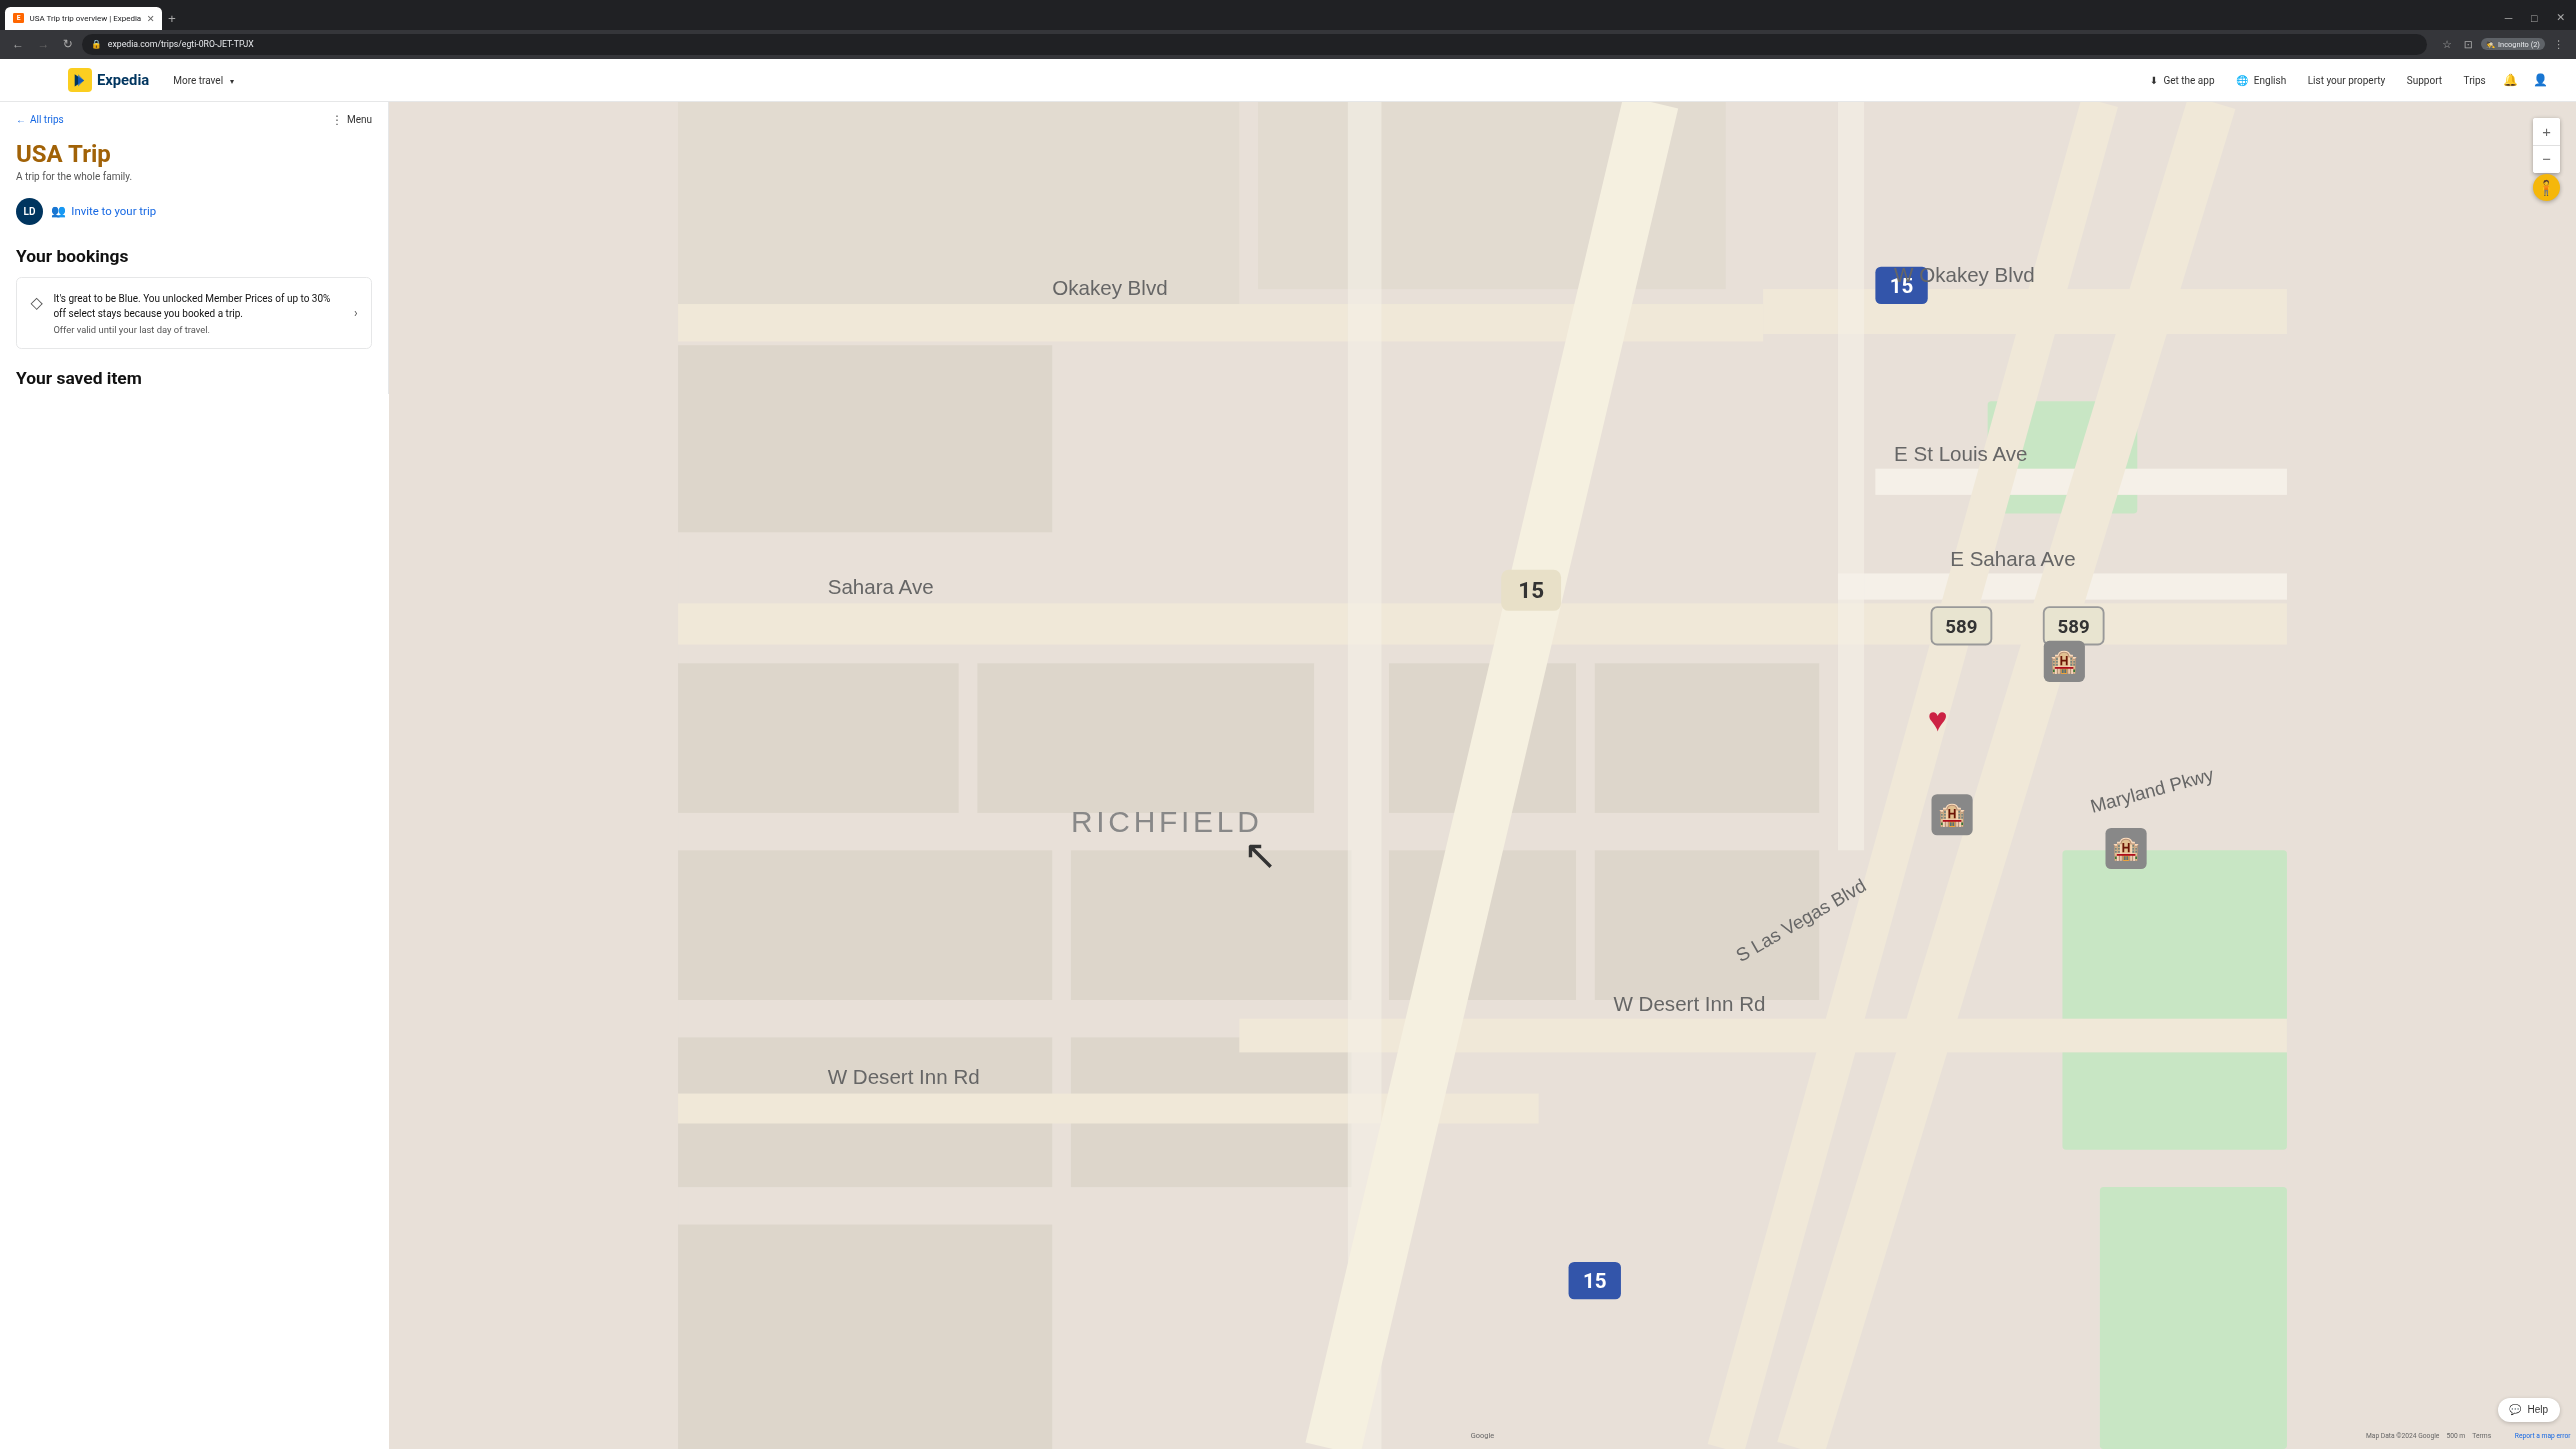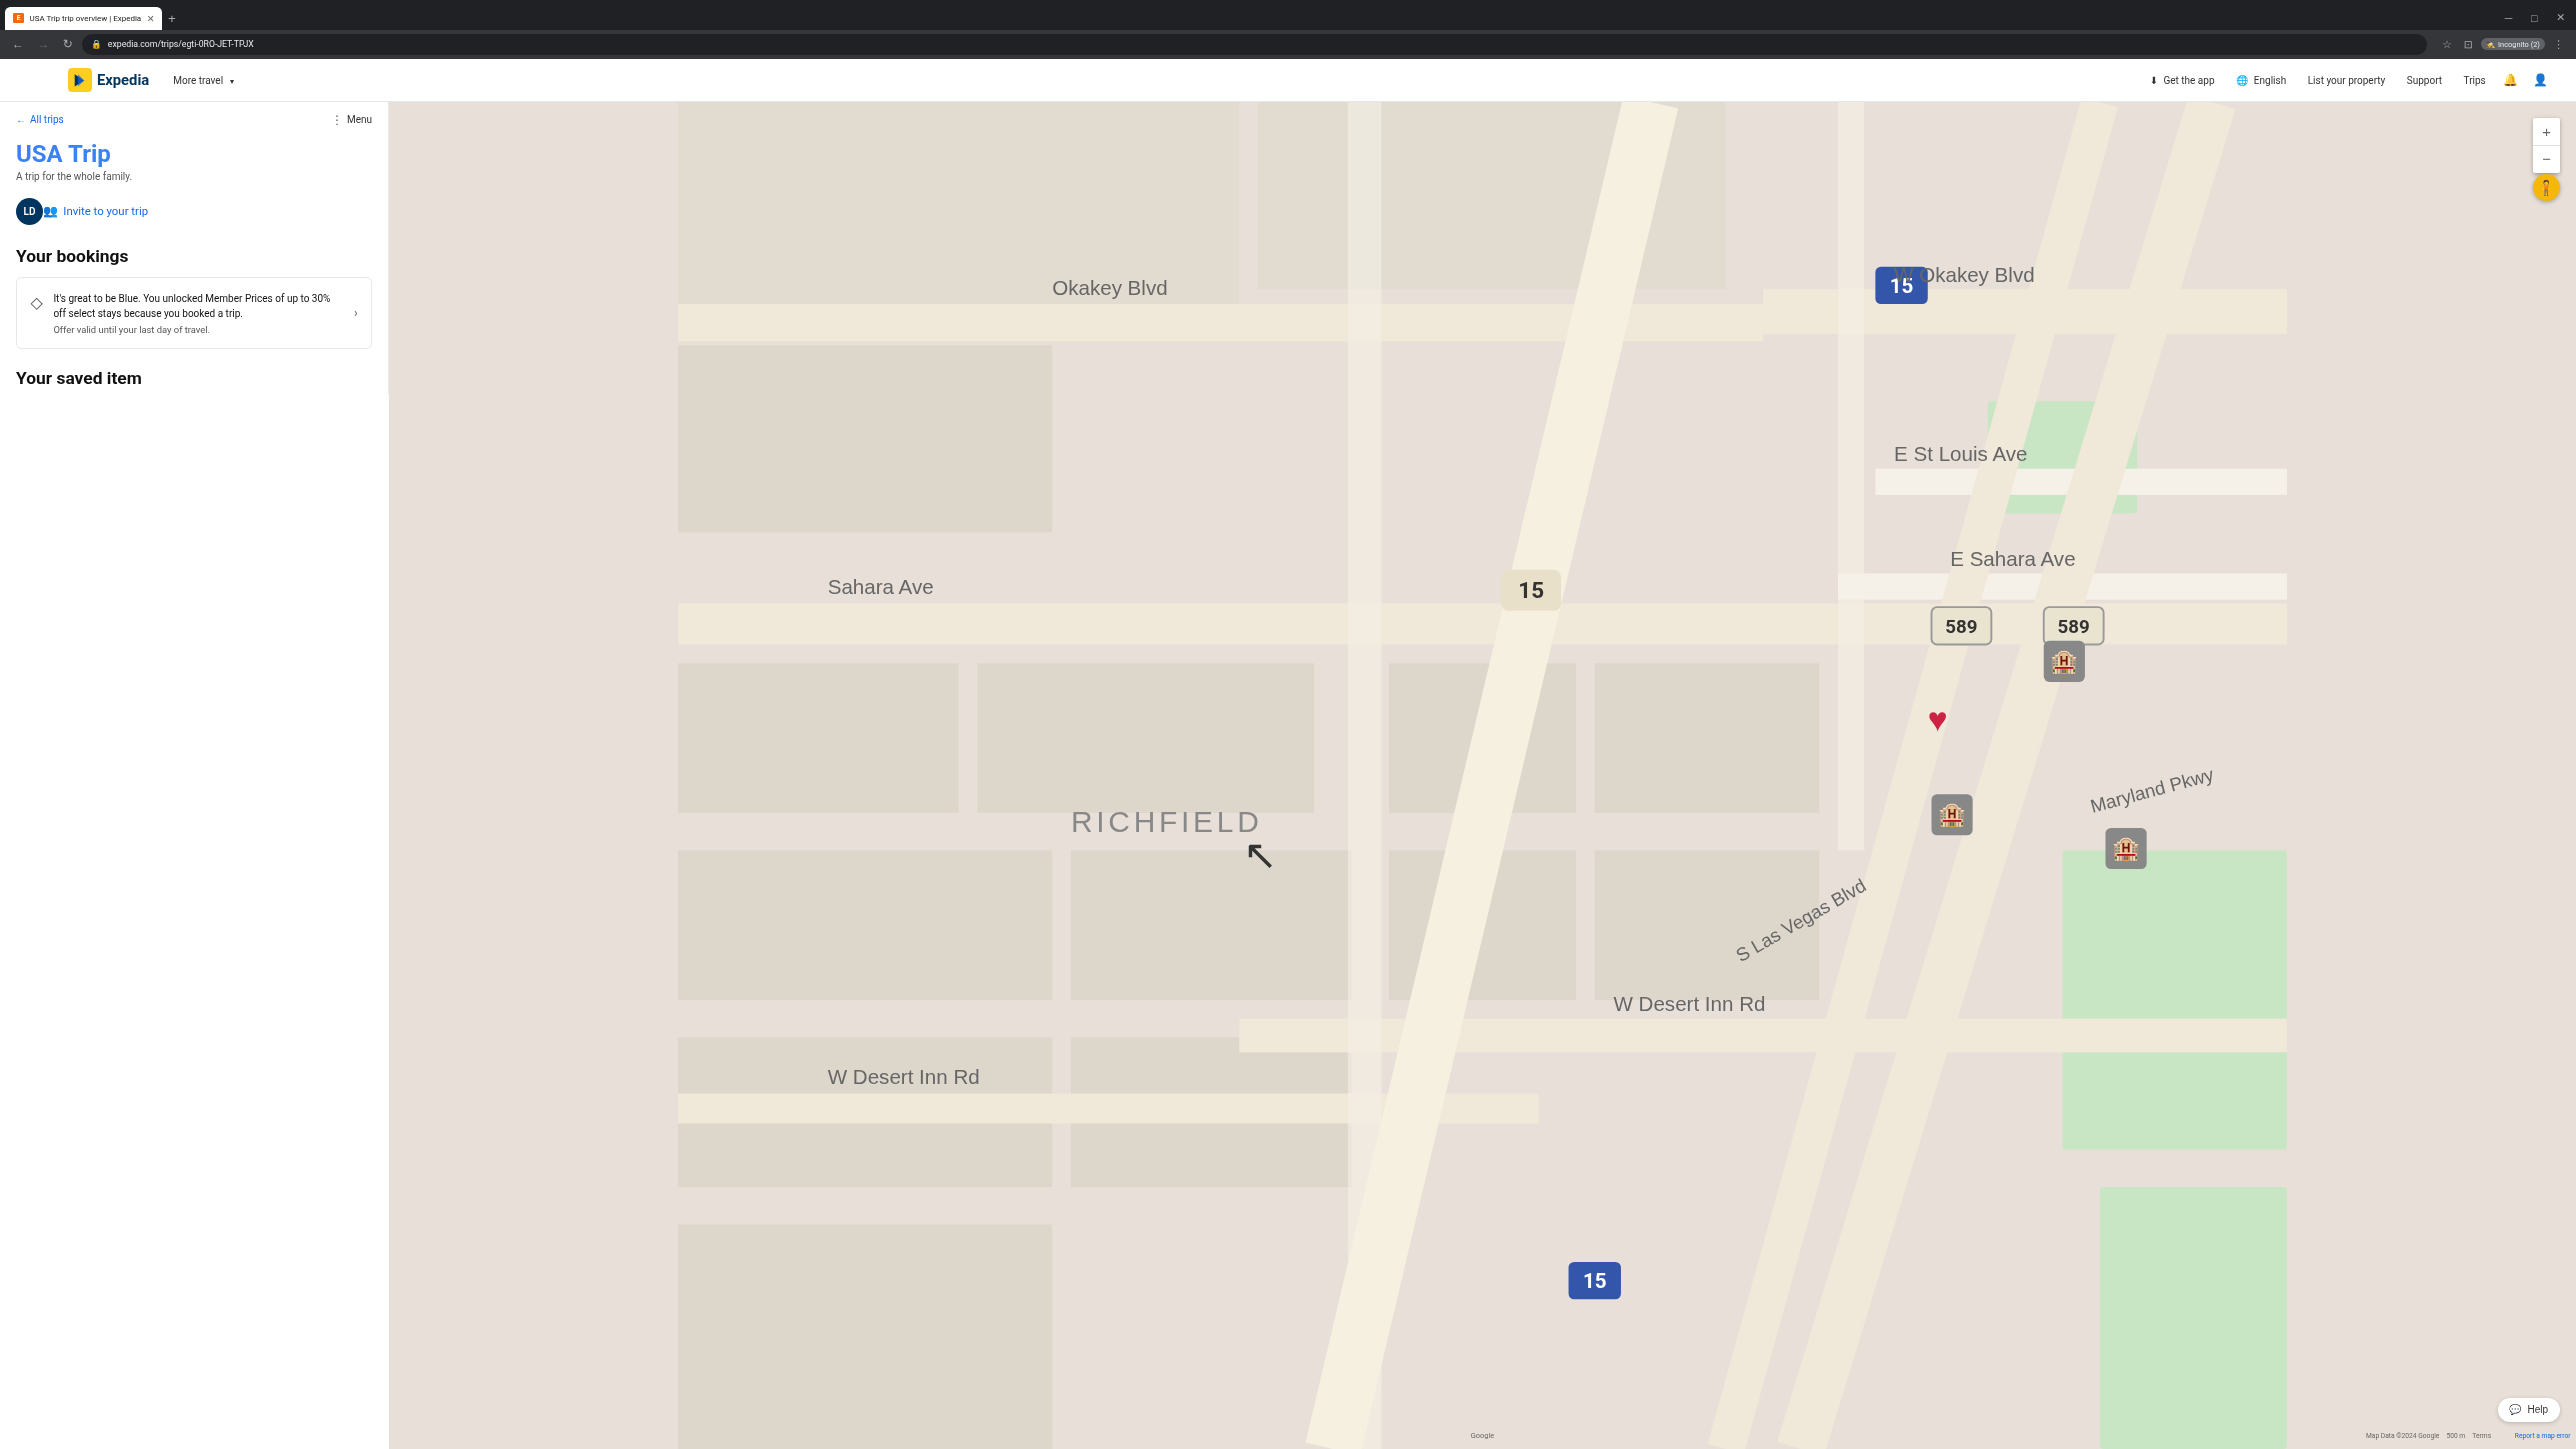--- a/index.html
+++ b/index.html
@@ -48,24 +48,24 @@
     
     .left-panel::-webkit-scrollbar { width: 5.4px; }
     .left-panel::-webkit-scrollbar-thumb { background: #ccc; border-radius: 2.7px; }
     
     .panel-top-bar { display: flex; align-items: center; justify-content: space-between; padding: 10.7px 16px 5.4px; }
     .back-link { display: flex; align-items: center; gap: 4px; color: #1668e3; font-size: 10px; cursor: pointer; text-decoration: none; }
     .menu-btn { display: flex; align-items: center; gap: 4px; color: #333; font-size: 10px; cursor: pointer; }
     .menu-dots { font-size: 12px; color: #555; }
 
     .trip-info { padding: 8px 16px 10.7px; }
-    .trip-title { font-size: 24px; font-weight: 700; color: #3b82f6; margin-bottom: 2.7px; }
+    .trip-title { font-size: 24px; font-weight: 700; color: #a16207; margin-bottom: 2.7px; }
     .trip-subtitle { font-size: 10px; color: #555; }
 
-    .invite-section { display: flex; align-items: center; padding: 5.4px 16px 10.7px; }
+    .invite-section { display: flex; align-items: center; gap: 8px; padding: 5.4px 16px 10.7px; }
     .avatar { width: 27px; height: 27px; border-radius: 50%; background: #00355f; color: #fff; display: flex; align-items: center; justify-content: center; font-size: 10px; font-weight: 600; flex-shrink: 0; }
     .invite-link { display: flex; align-items: center; gap: 5.4px; color: #1668e3; font-size: 11.4px; cursor: pointer; text-decoration: none; }
     .invite-icon { font-size: 12px; }
 
     .section-title { font-size: 17.4px; font-weight: 700; color: #111; padding: 10.7px 16px 5.4px; }
 
     .bookings-empty { padding: 2.7px 16px 13.4px; font-size: 10px; color: #555; line-height: 1.5; }
 
     .promo-card { margin: 5.4px 16px 13.4px; border: 0.7px solid #e6e7e8; border-radius: 5.4px; padding: 13.4px 13.4px; display: flex; align-items: flex-start; gap: 10.7px; cursor: pointer; }
     .promo-icon { font-size: 16px; color: #555; flex-shrink: 0; margin-top: 1.3px; }

